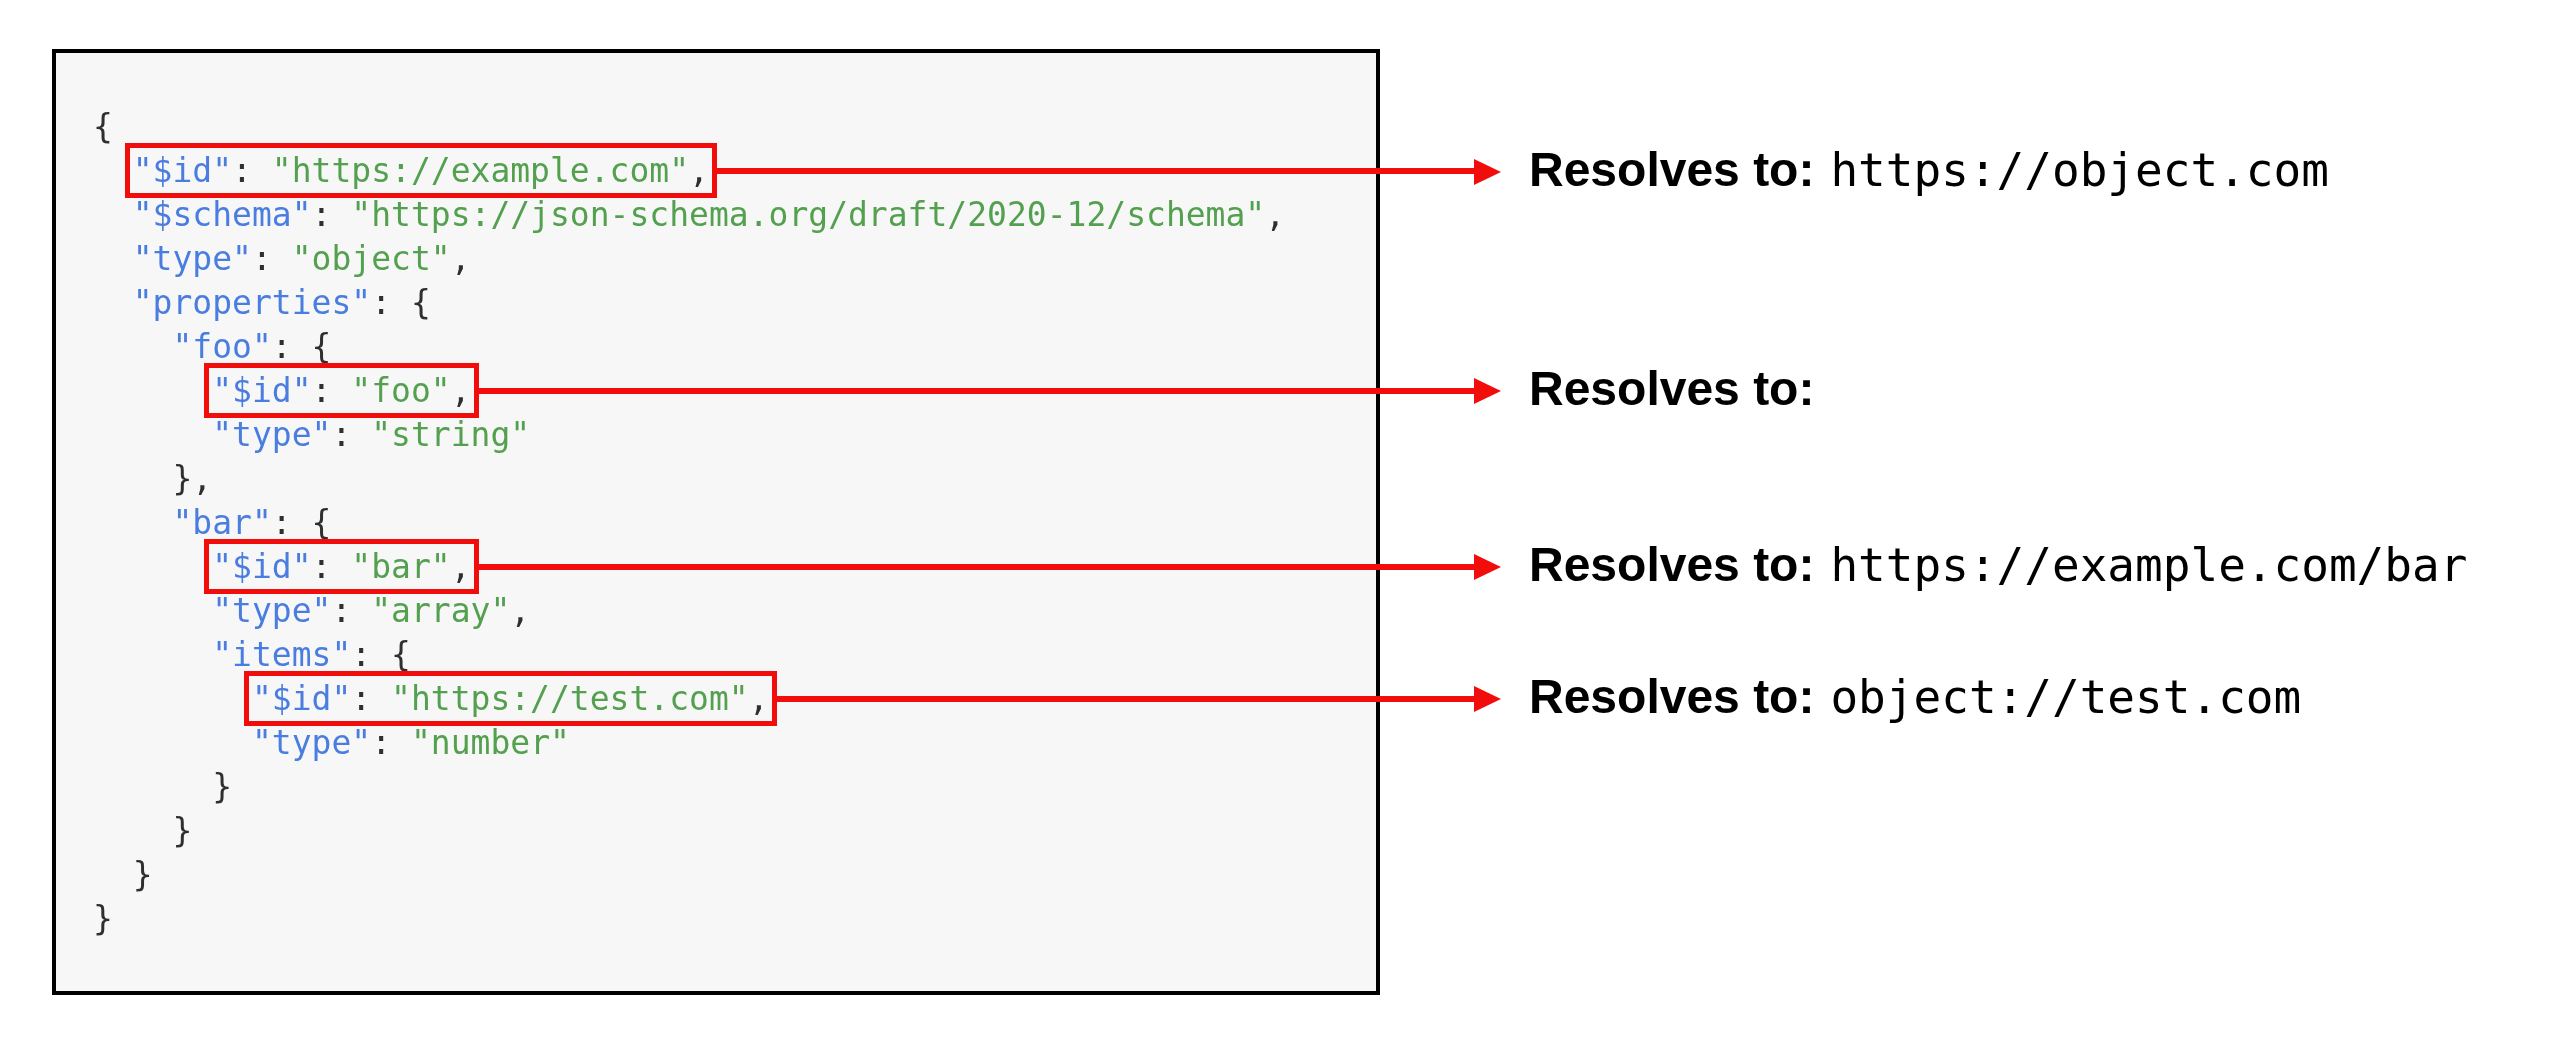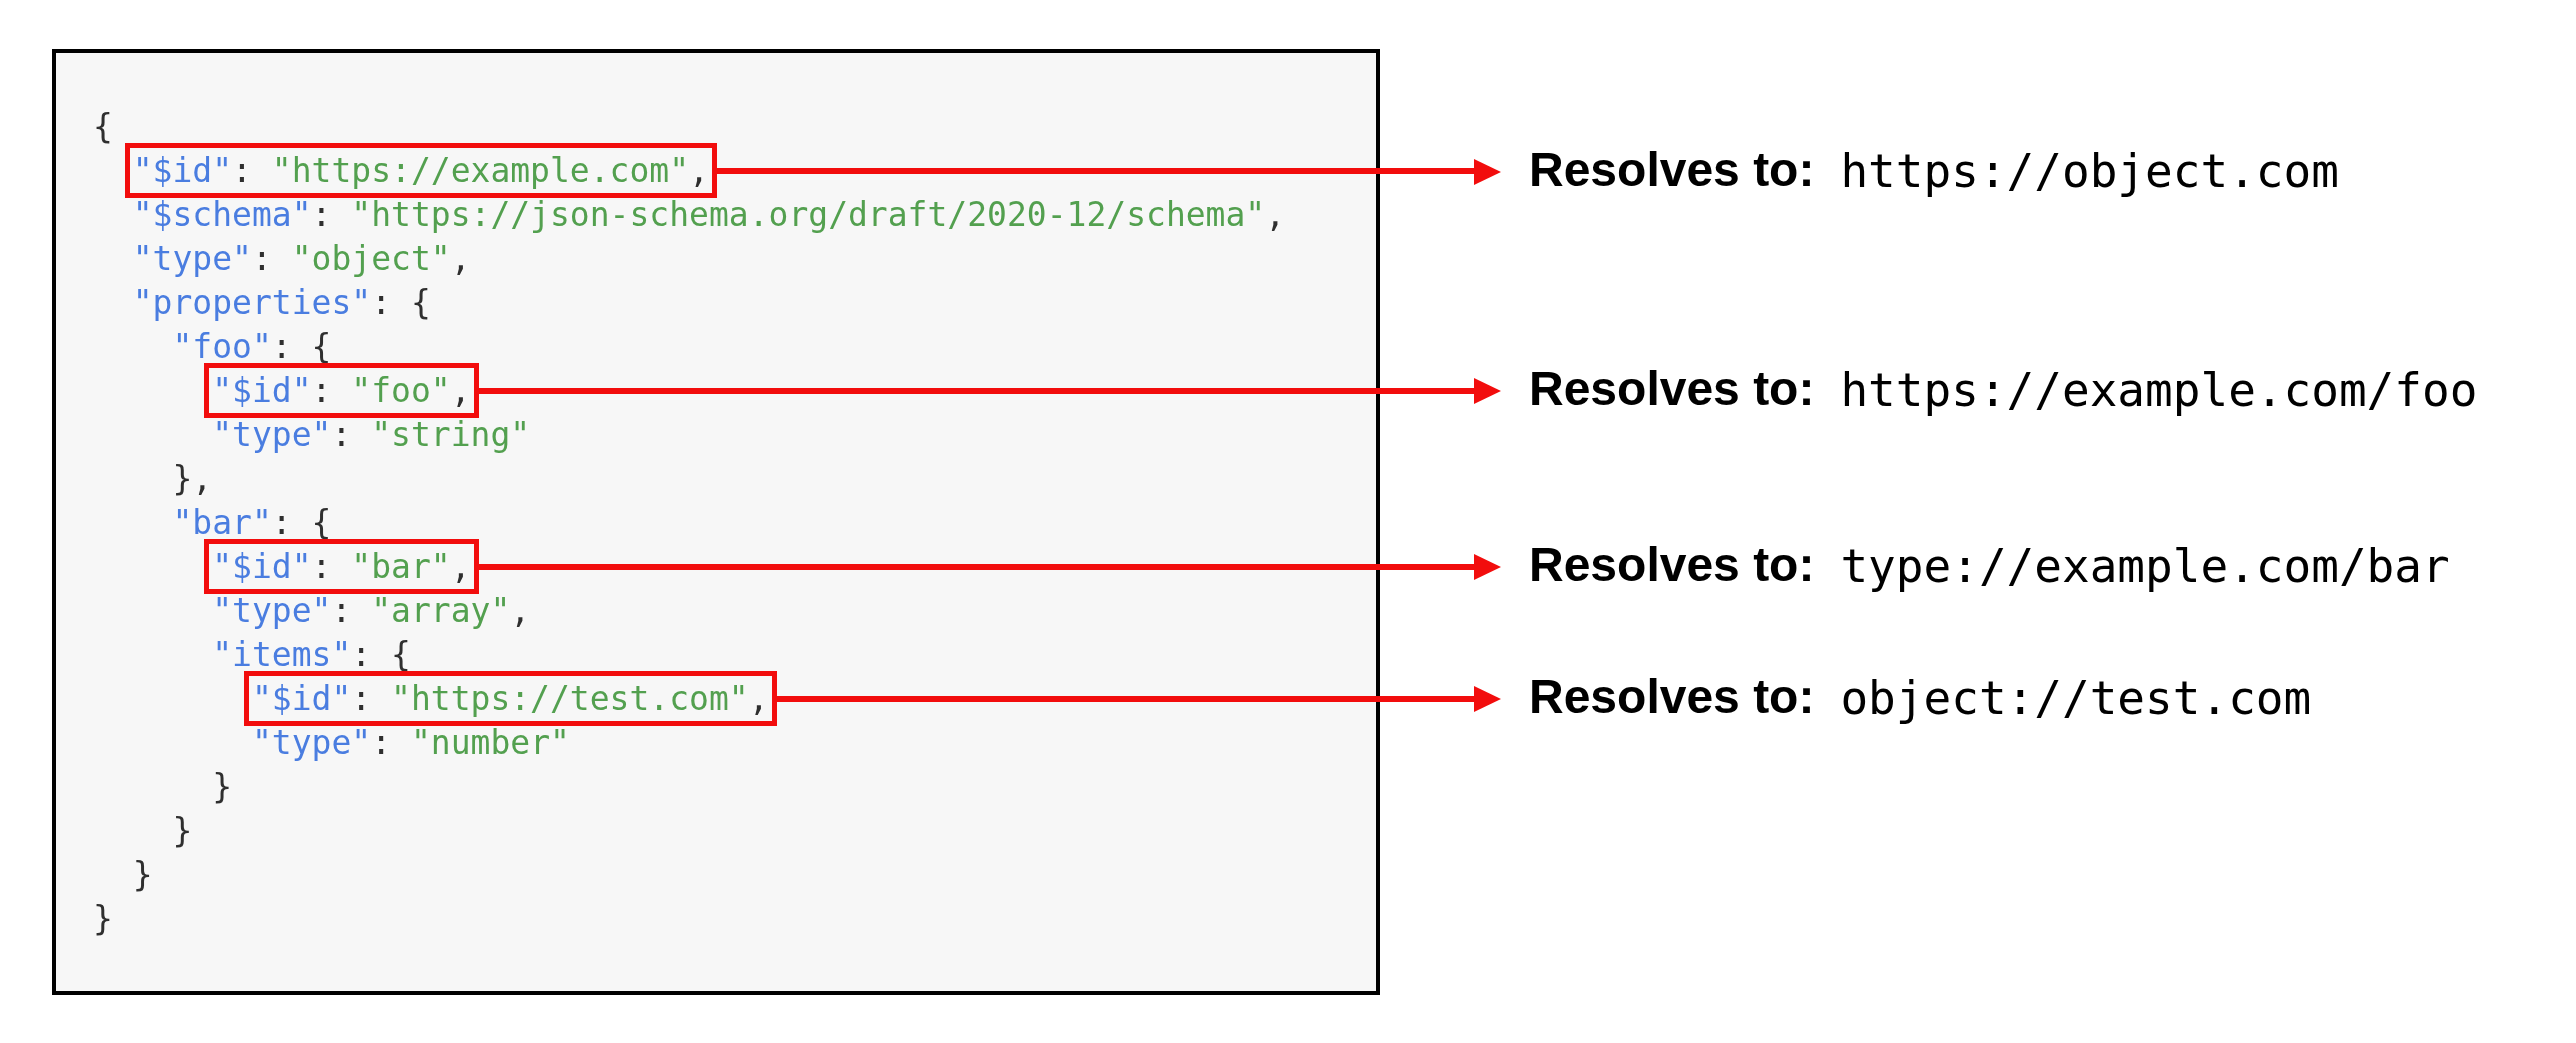--- a/index.html
+++ b/index.html
@@ -47,22 +47,22 @@
     width:0;height:0;
     border-top:13px solid transparent;
     border-bottom:13px solid transparent;
     border-left:27px solid var(--highlight-red,#f20d0d);
   }
   
   .resolve-row{
     position:absolute;
     left:1529px;
     display:flex;
-    align-items:flex-end;
-    gap:26px;
+    align-items:center;
+    gap:16px;
     white-space:nowrap;
   }
   .resolve-label{
     font-family:"Liberation Sans", sans-serif;
     font-weight:bold;
     font-size:48px;
     line-height:1;
     color:var(--annotation-text,#000);
   }
   .resolve-value{
@@ -100,25 +100,24 @@
     <div class="arrow-line" style="left:774px;top:696px;width:702px;"></div>
     <div class="arrow-head" style="left:1474px;top:686px;"></div>
   </div>
 
   <div class="resolve-row" style="top:146px;">
     <span class="resolve-label">Resolves to:</span>
       <span class="resolve-value">https://object.com</span>
   </div>
   <div class="resolve-row" style="top:365px;">
     <span class="resolve-label">Resolves to:</span>
-      <span class="resolve-value">https://example.com/foo</span>
   </div>
   <div class="resolve-row" style="top:541px;">
     <span class="resolve-label">Resolves to:</span>
-      <span class="resolve-value">type://example.com/bar</span>
+      <span class="resolve-value">https://example.com/bar</span>
   </div>
   <div class="resolve-row" style="top:673px;">
     <span class="resolve-label">Resolves to:</span>
       <span class="resolve-value">object://test.com</span>
   </div>
 
 </div>
 
 
 </body></html>

